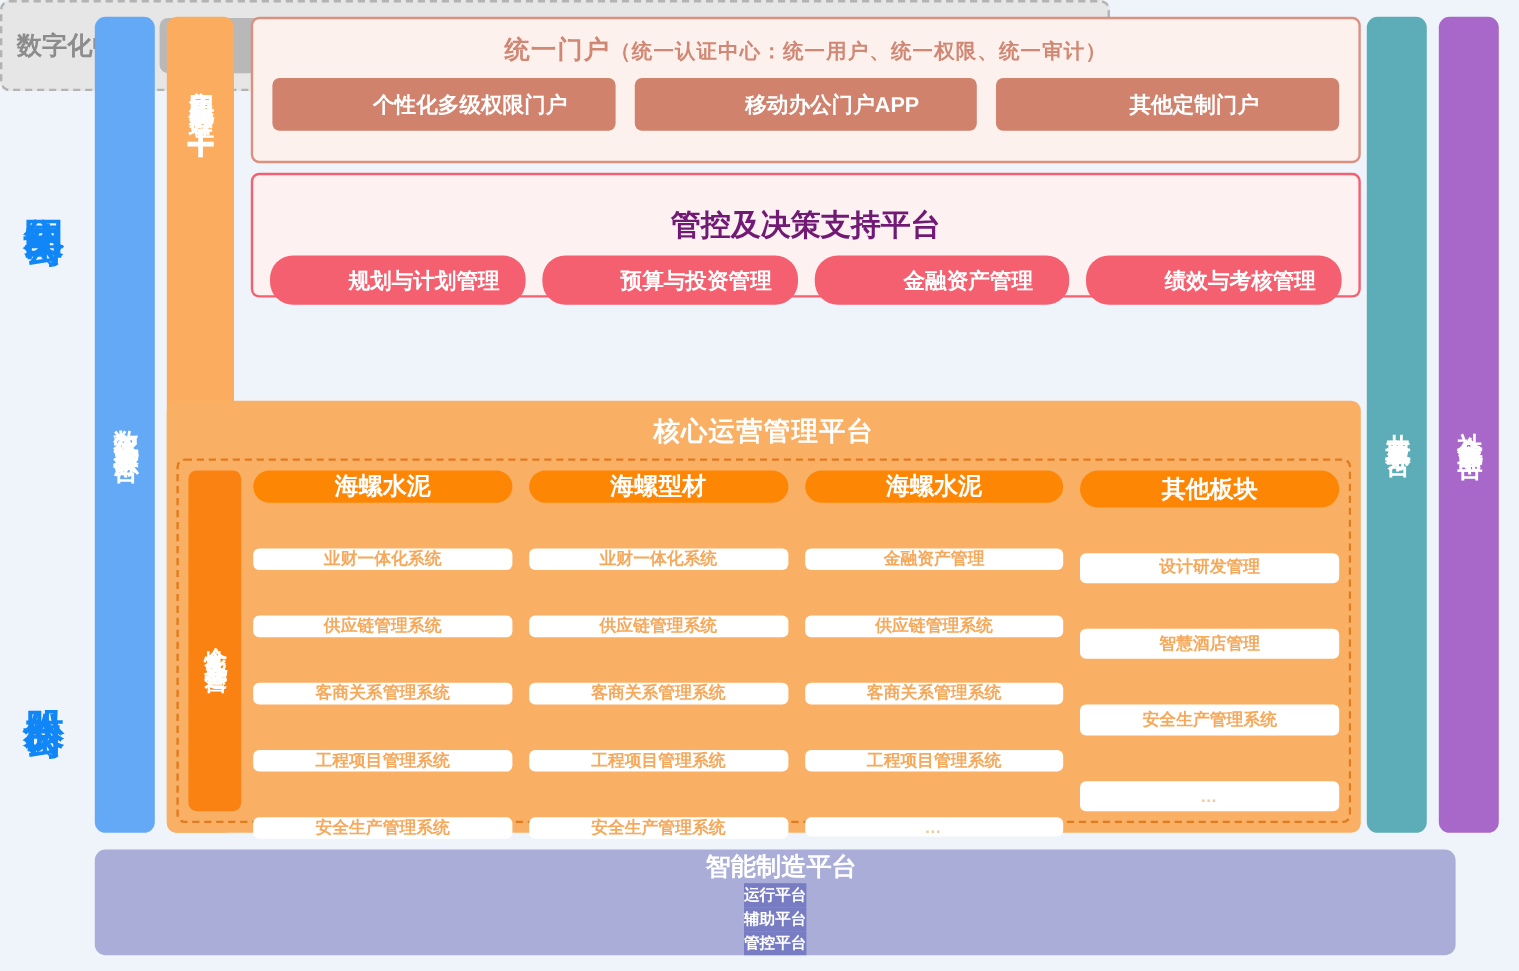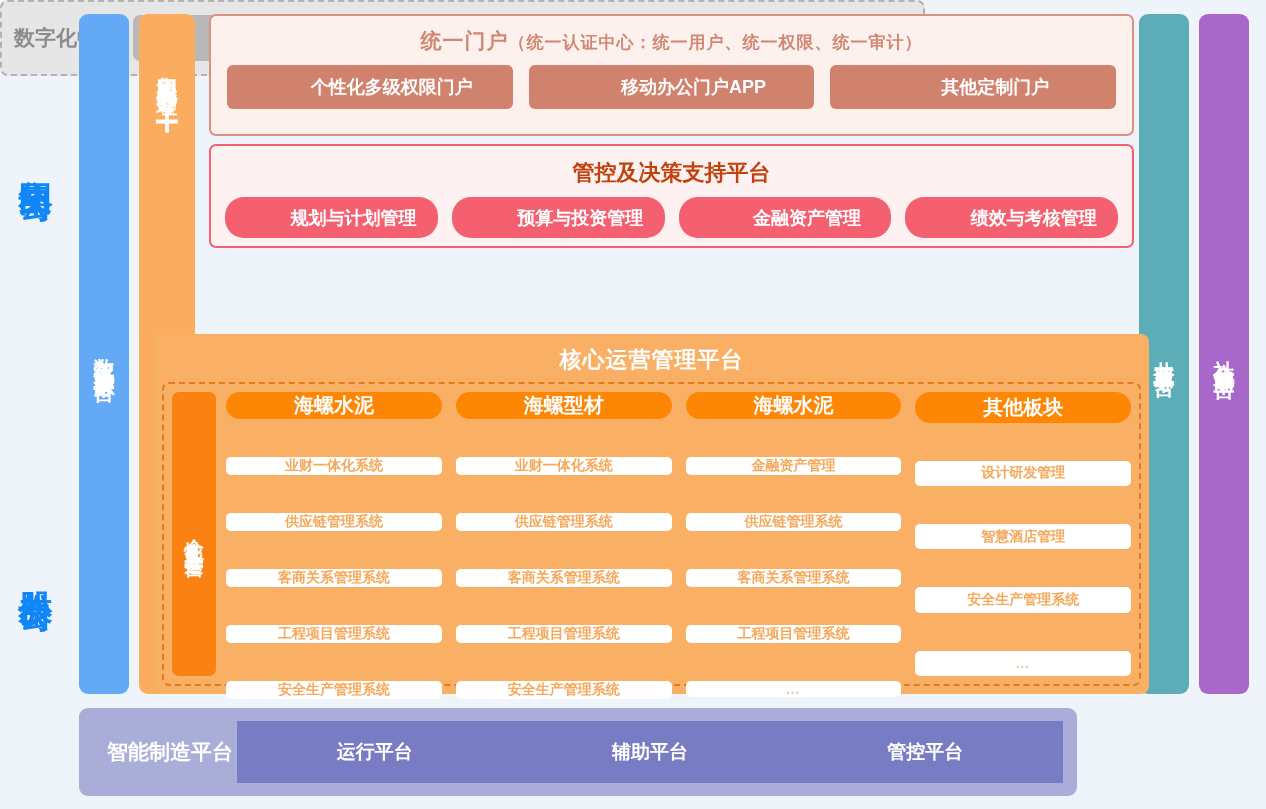--- a/index.html
+++ b/index.html
@@ -73,21 +73,21 @@
     display:flex;align-items:center;justify-content:center;padding-left:44px;
   }
   #card-portal .pill{background:#d0826d;height:44px;}
 
   
   #card-control{
     left:209px;top:144px;width:925px;height:104px;
     background:#fdf1f2;border:2px solid #f4606f;
   }
   #card-control .card-title{
-    text-align:center;color:#c2410c;font-weight:bold;font-size:22px;padding-top:12px;
+    text-align:center;color:#701a75;font-weight:bold;font-size:25px;padding-top:25px;
   }
   #card-control .pill{background:#f4606f;height:41px;font-size:18px;border-radius:19px;}
   #card-control .pill-row{padding:9px 14px 0 14px;gap:14px;}
 
   
   #card-middle{
     left:209px;top:256px;width:925px;height:76px;
     background:#e6e6e6;border:2px dashed #b3b3b3;border-radius:8px;
     display:flex;align-items:center;padding:0 12px;box-sizing:border-box;gap:14px;
   }
@@ -95,21 +95,21 @@
     color:#8c8c8c;font-weight:bold;font-size:21px;white-space:nowrap;
   }
   #card-middle .mid-pill{
     flex:1;height:46px;background:#b8b8b8;border-radius:7px;
     display:flex;align-items:center;justify-content:center;
     color:#fff;font-weight:bold;font-size:17px;
   }
 
   
   #panel-core{
-    position:absolute;left:154px;top:334px;width:995px;height:360px;
+    position:absolute;left:139px;top:334px;width:995px;height:360px;
     background:#fab064;border-radius:8px;
   }
   #panel-core .core-title{
     text-align:center;color:#fff;font-weight:bold;font-size:22px;
     padding-top:11px;letter-spacing:1px;
   }
   #core-dashed{
     position:absolute;left:8px;top:48px;right:8px;bottom:8px;
     border:2px dashed #e07b20;border-radius:7px;
     display:flex;padding:8px;box-sizing:border-box;gap:10px;
@@ -130,32 +130,32 @@
   }
   .biz-item{
     height:33px;background:#ffffff;border-radius:5px;
     display:flex;align-items:center;justify-content:center;
     color:#f6a85b;font-size:14px;font-weight:bold;margin-top:32px;
   }
   .biz-item.ellipsis{color:#f3c79b;letter-spacing:2px;}
 
   
   #bar-bottom{
-    position:absolute;left:79px;top:708px;width:998px;height:88px;
+    position:absolute;left:79px;top:708px;width:1134px;height:88px;
     background:#a9add8;border-radius:9px;
-    display:flex;align-items:center;padding:0 14px;box-sizing:border-box;
+    display:flex;align-items:center;padding:0 14px;box-sizing:border-box;flex-direction:column;
   }
   #bar-bottom .bot-label{
     color:#ffffff;font-weight:bold;font-size:21px;white-space:nowrap;
     padding-left:14px;padding-right:4px;
   }
   #bar-bottom .bot-pill{
     flex:1;height:62px;background:#787dc3;border-radius:0;
     display:flex;align-items:center;justify-content:center;
-    color:#fff;font-weight:bold;font-size:19px;
+    color:#fff;font-weight:bold;font-size:13px;
   }
 </style>
 </head>
 <body>
 
 <div id="root">
 
   <div class="outer-label" id="lbl-group">
     <span class="vtext">集团公司</span>
   </div>

